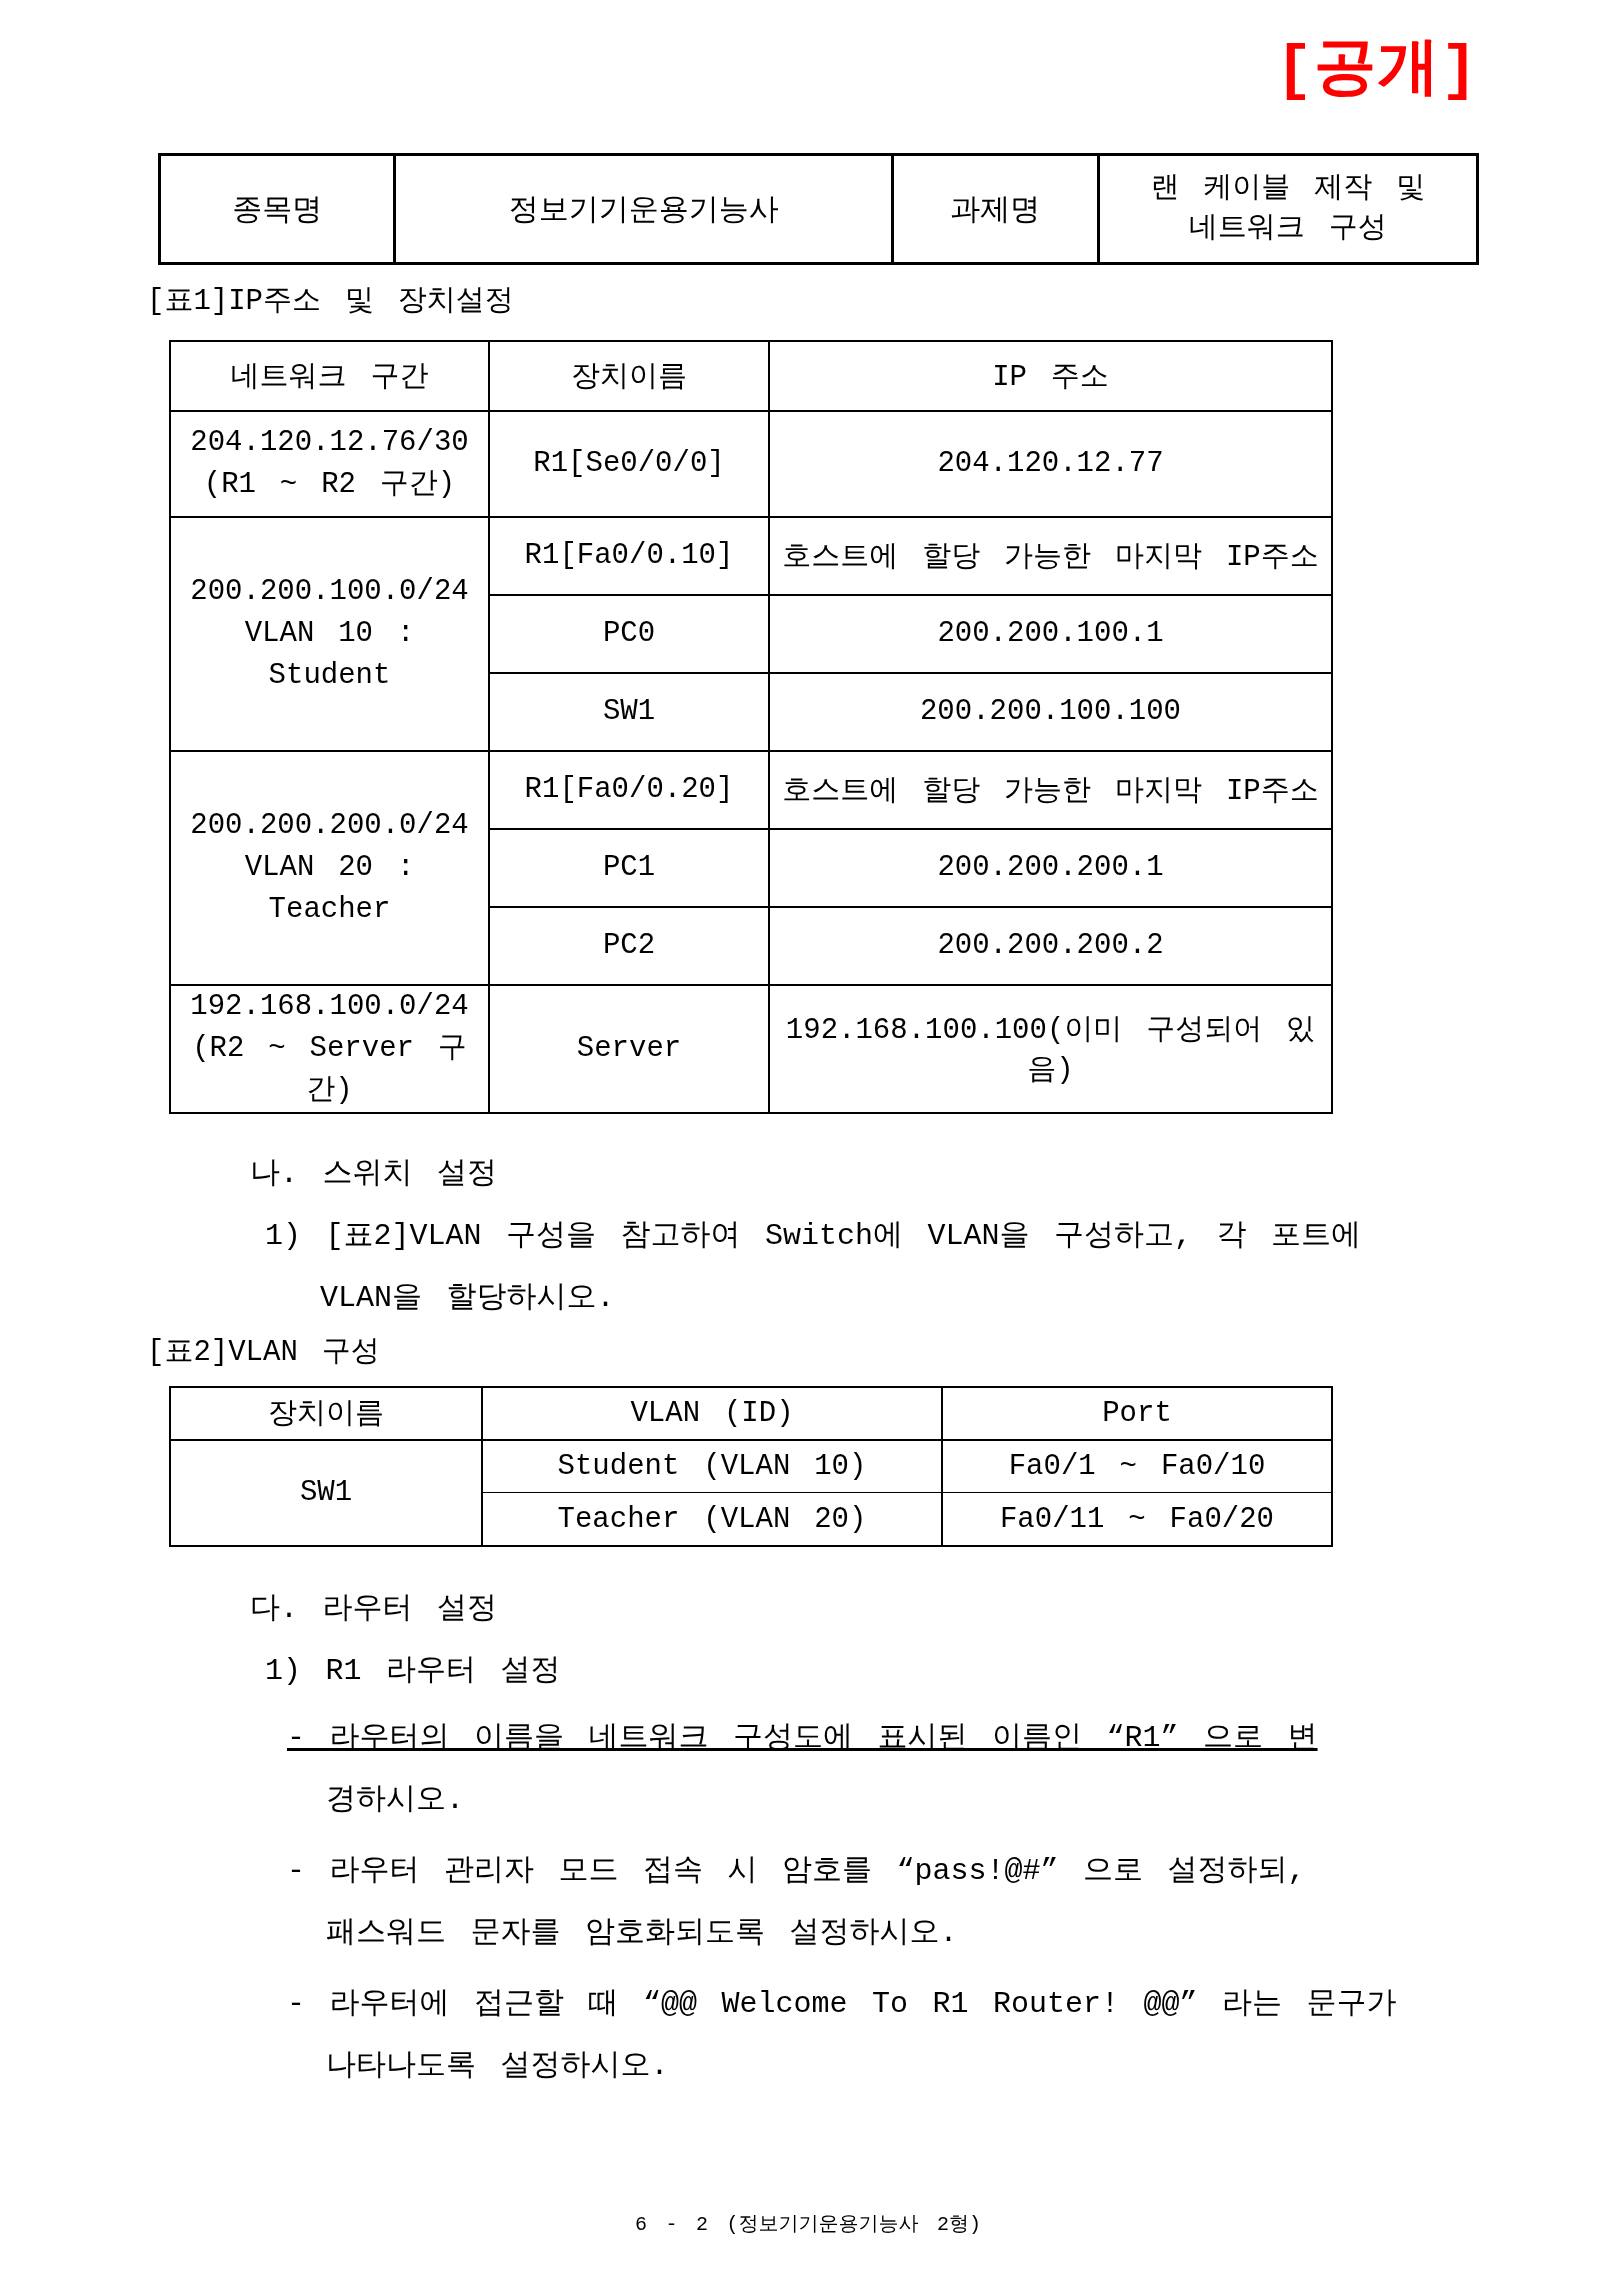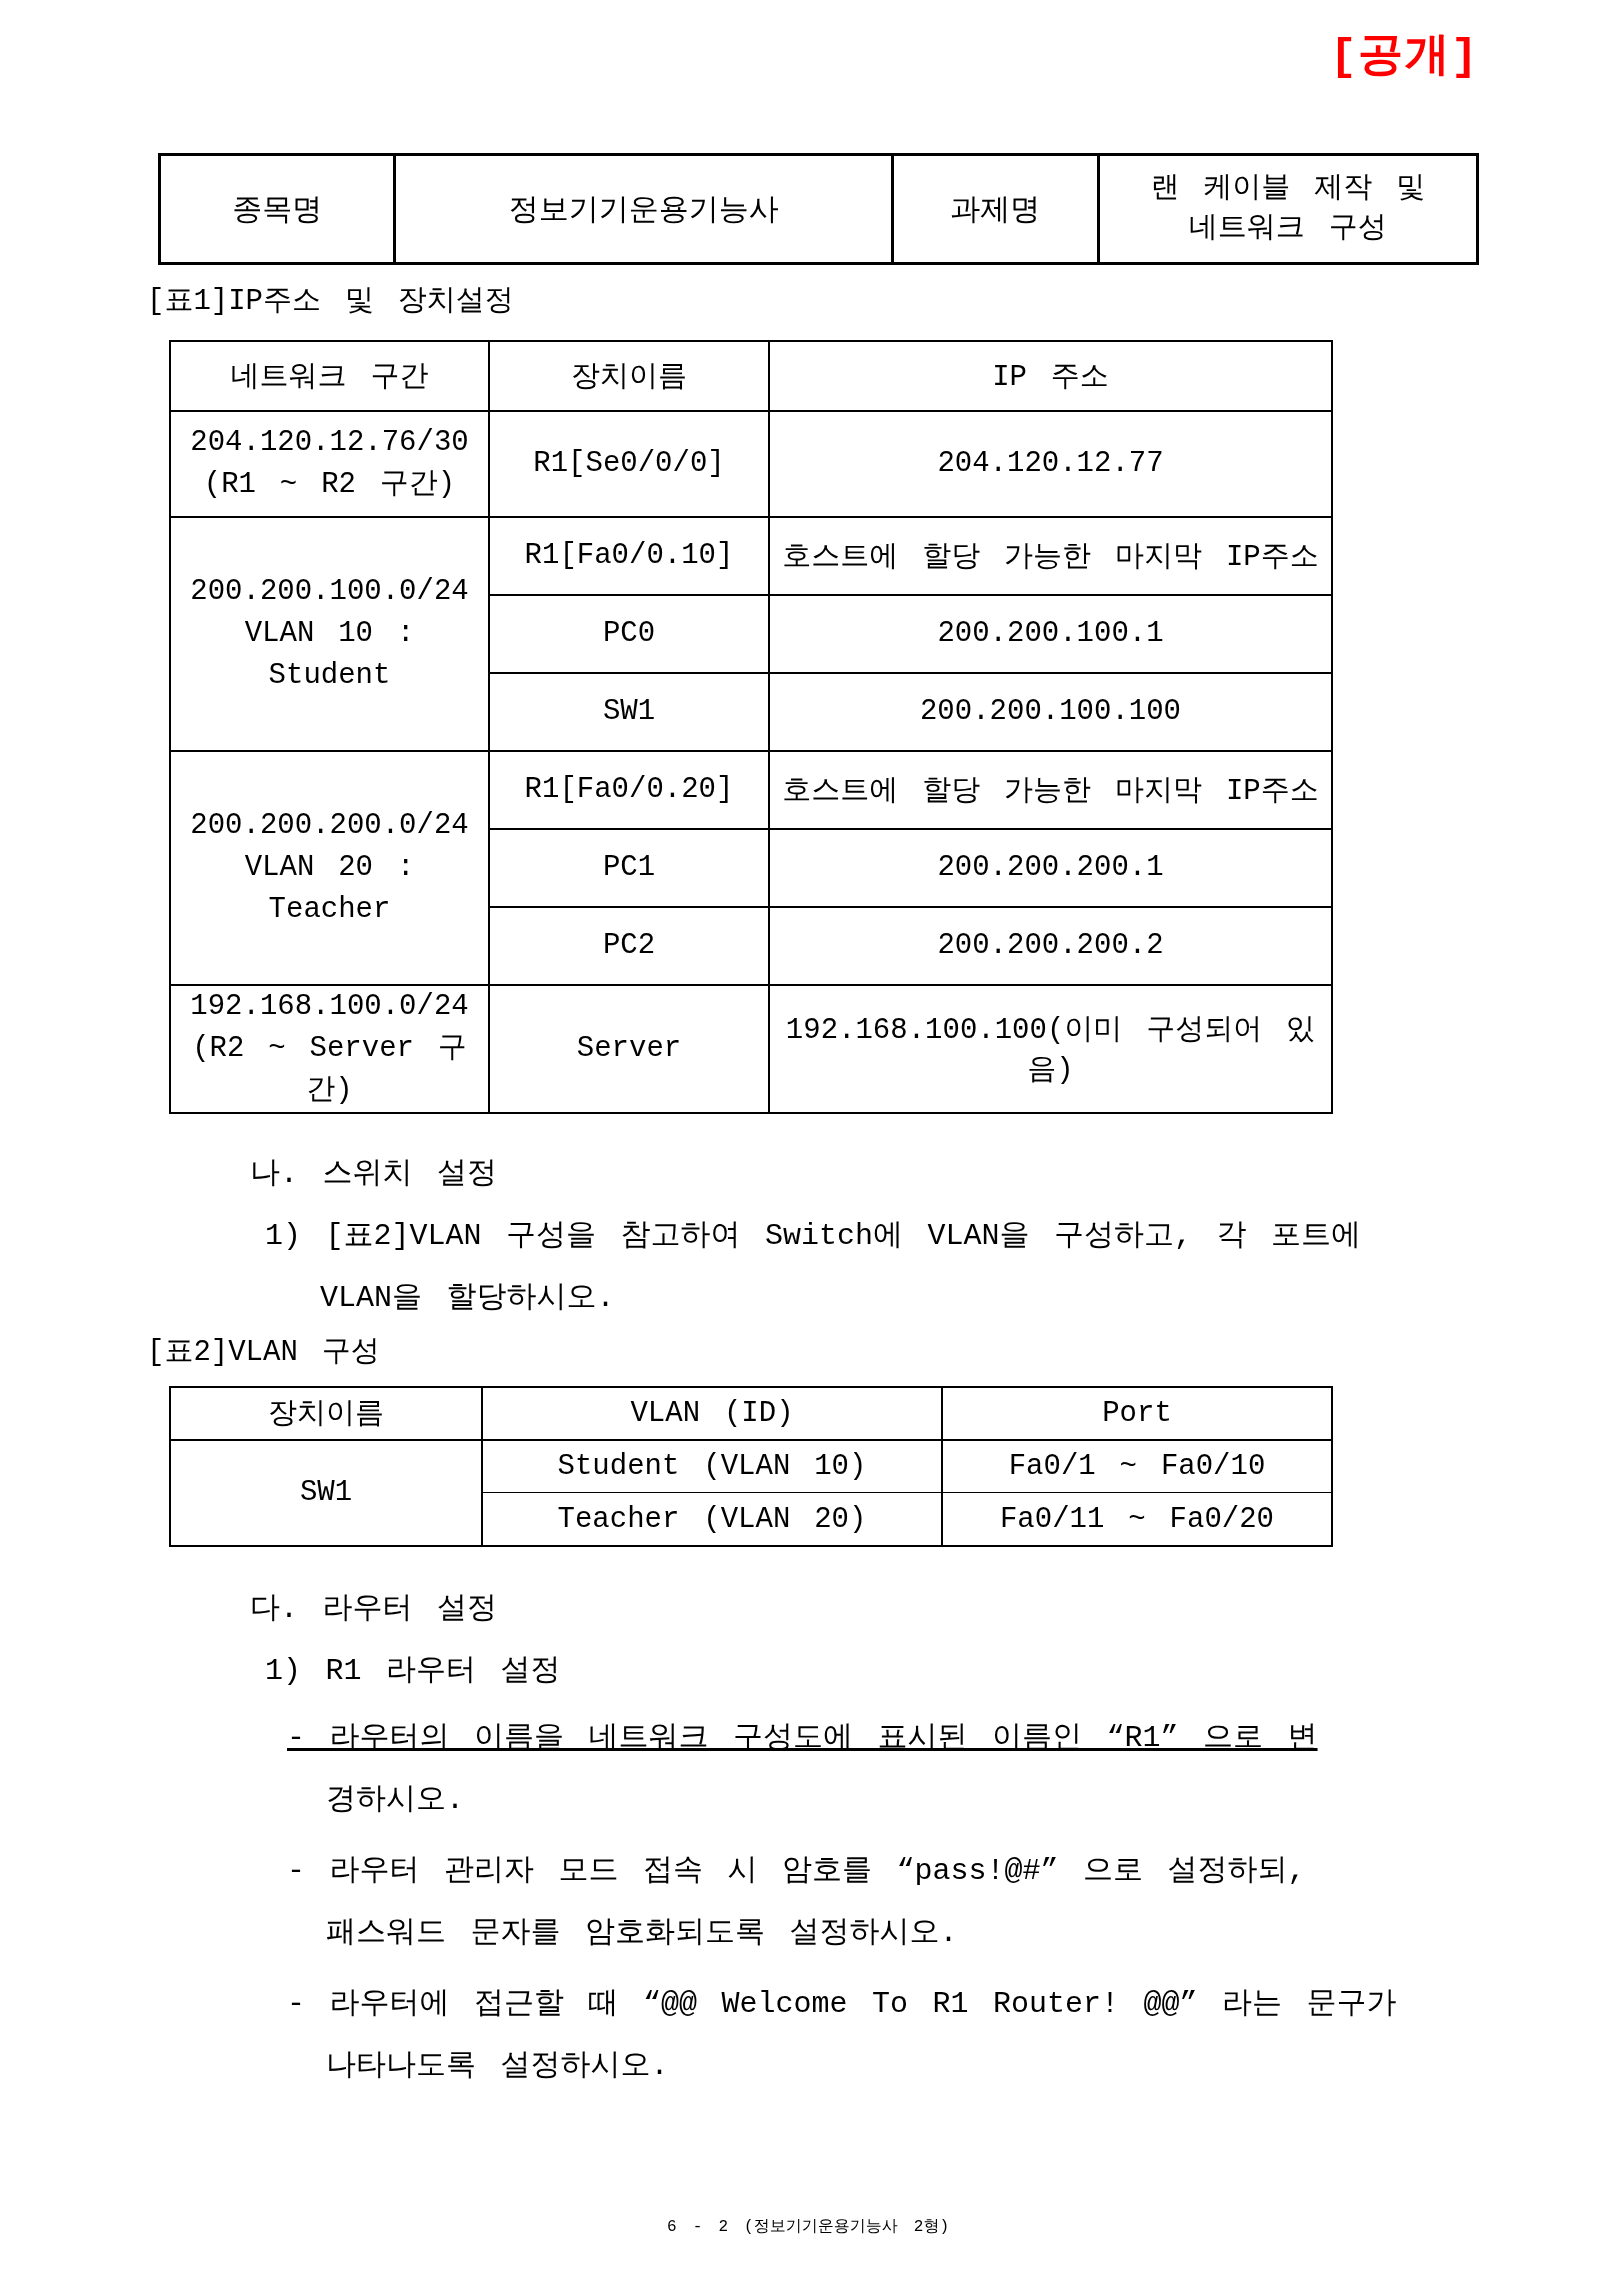--- a/index.html
+++ b/index.html
@@ -13,21 +13,21 @@
     font-family: "Liberation Mono", "DejaVu Sans Mono", monospace;
     overflow: hidden;
     word-spacing: 6.5px;
   }
 
   
   .public-tag {
     position: absolute;
     top: 23.5px;
     right: 137px;
-    font-size: 45px;
+    font-size: 62px;
     font-weight: bold;
     color: #ff0000;
     letter-spacing: 1.3px;
   }
 
   
   table.header-table {
     border-collapse: collapse;
     table-layout: fixed;
     width: 1321px;
@@ -90,21 +90,21 @@
   .mt-bullet-first { margin-top: 5.2px; text-decoration: underline; }
   .mt-bullet { margin-top: 9px; }
 
   
   .footer {
     position: absolute;
     left: 0;
     right: 0;
     bottom: 47px;
     text-align: center;
-    font-size: 16px;
+    font-size: 20px;
   }
 </style>
 </head>
 <body>
 
 <div class="page">
 
   <div class="public-tag">[공개]</div>
 
   <table class="header-table">

